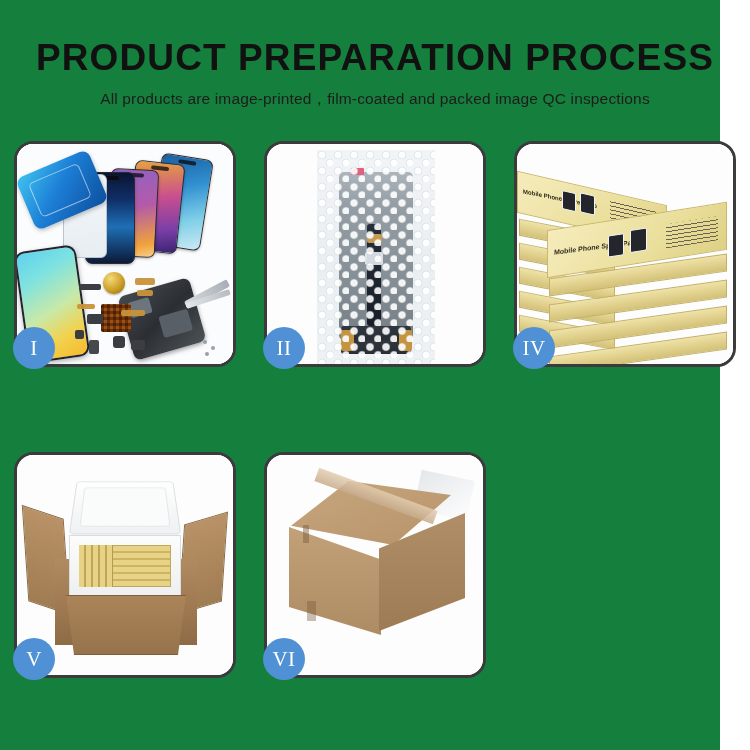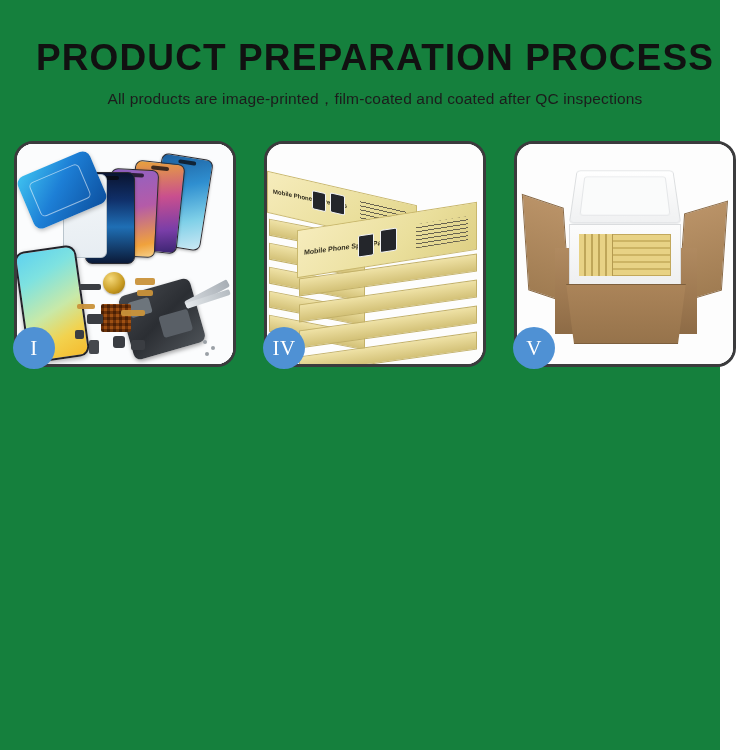--- a/index.html
+++ b/index.html
@@ -403,21 +403,21 @@
     transform: rotate(12deg);
   }
 </style>
 </head>
 <body>
 
 <div class="page">
 
   <div class="header">
     <div class="title">PRODUCT PREPARATION PROCESS</div>
-    <div class="subtitle">All products are image-printed，film-coated and coated after QC inspections</div>
+    <div class="subtitle">All products are image-printed，film-coated and packed image QC inspections</div>
   </div>
 
   <div class="grid">
 
     <div class="panel">
       <div class="panel-photo">
         <div class="p1-bg"></div>
 
         <div class="ph ph-a">
             <span class="ph-notch"></span>
@@ -454,20 +454,36 @@
         <div class="tweezer"></div>
         <div class="tweezer2"></div>
 
         <div class="tiny-screw" style="left:186px; top:196px;"></div>
         <div class="tiny-screw" style="left:194px; top:202px;"></div>
         <div class="tiny-screw" style="left:188px; top:208px;"></div>
       </div>
       <div class="badge">I</div>
     </div>
 
+    <div class="panel">
+      <div class="panel-photo">
+        <div class="bubble-pack">
+          <div class="lcd-inside"></div>
+          <div class="lcd-flex"></div>
+          <div class="lcd-conn"></div>
+          <div class="lcd-ic"></div>
+          <div class="lcd-bottom"></div>
+          <div class="tab-l"></div>
+          <div class="tab-r"></div>
+          <div class="pink-label"></div>
+          <div class="bubbles"></div>
+        </div>
+      </div>
+      <div class="badge">II</div>
+    </div>
 
 
     <div class="panel">
       <div class="panel-photo">
         <div class="stack">
 
           <div class="sbox-edge" style="left:0px;  top:74px;  width:96px; height:17px; transform:skewY(11deg);"></div>
           <div class="sbox-edge" style="left:0px;  top:98px;  width:96px; height:17px; transform:skewY(11deg);"></div>
           <div class="sbox-edge" style="left:0px;  top:122px; width:96px; height:17px; transform:skewY(11deg);"></div>
           <div class="sbox-edge" style="left:0px;  top:146px; width:96px; height:17px; transform:skewY(11deg);"></div>
@@ -508,15 +524,27 @@
           <div class="v-foam-lid-inner"></div>
         </div>
         <div class="v-foam-box"></div>
         <div class="v-gold-rows"></div>
         <div class="v-gold-vert"></div>
         <div class="v-carton-front"></div>
       </div>
       <div class="badge">V</div>
     </div>
 
+    <div class="panel">
+      <div class="panel-photo">
+        <div class="v6-shadow"></div>
+        <div class="v6-top"></div>
+        <div class="v6-tape"></div>
+        <div class="v6-left"></div>
+        <div class="v6-right"></div>
+        <div class="v6-seam"></div>
+        <div class="v6-seam2"></div>
+      </div>
+      <div class="badge">VI</div>
+    </div>
 
   </div>
 </div>
 
 </body></html>

